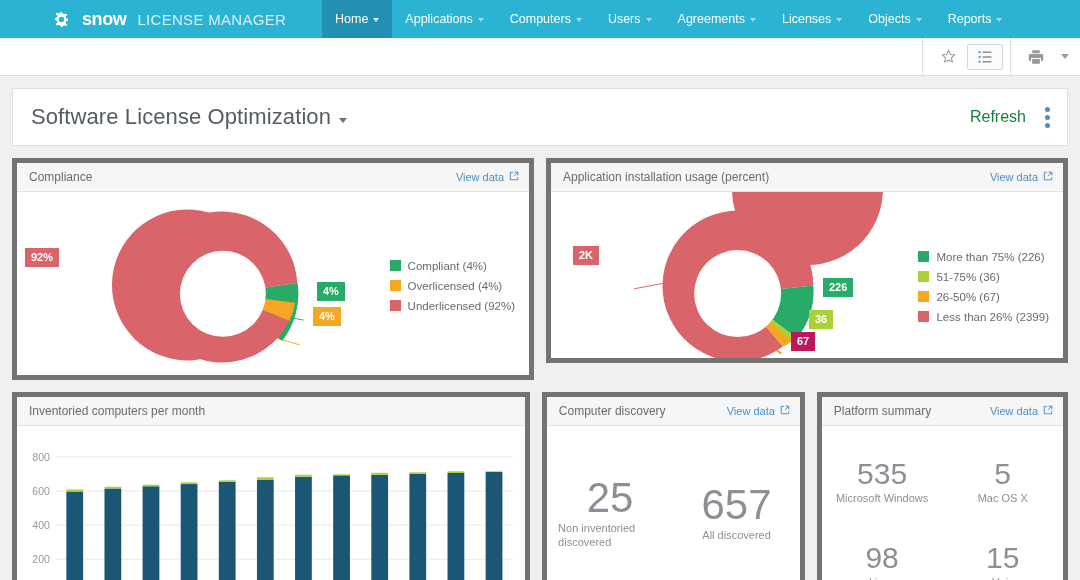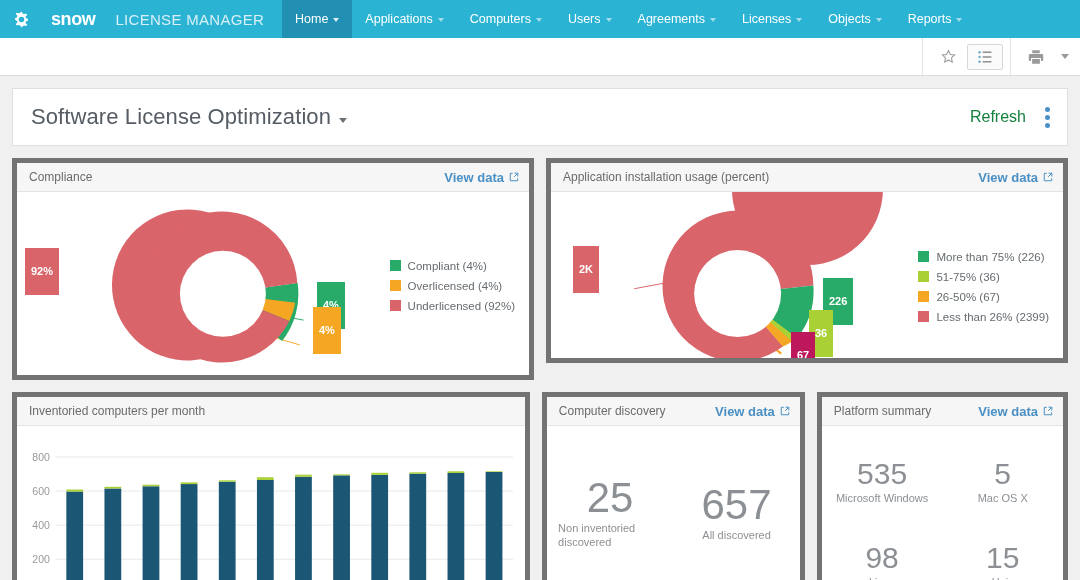--- a/index.html
+++ b/index.html
@@ -15,22 +15,23 @@
   .topnav {
     height: 38px;
     background: #2bb3d4;
     display: flex;
     align-items: stretch;
     position: relative;
   }
   .brand {
     display: flex; align-items: center;
     padding: 0 8px 0 12px;
-    gap: 20px;
+    gap: 11px;
     min-width: 282px;
+    margin-left: 40px;
   }
   .gear-glyph {
     width: 19px; height: 19px;
     position: relative;
     flex: 0 0 auto;
   }
   .gear-glyph svg { display: block; }
   .brand-snow {
     font-size: 18px; font-weight: bold; color: #ffffff;
     letter-spacing: -0.4px;
@@ -140,24 +141,23 @@
     height: 29px;
     background: #f6f6f6;
     border-bottom: 1px solid #e4e4e4;
     display: flex; align-items: center;
     padding: 0 10px 0 12px;
     flex: 0 0 auto;
   }
   .panel-title { font-size: 12px; color: #6b6b6b; }
   .viewdata {
     margin-left: auto;
-    font-size: 13px; color: #4a90c4;
+    font-size: 11px; color: #4a90c4;
     display: flex; align-items: flex-end; gap: 5px;
     cursor: pointer;
-    font-weight: bold;
   }
   .ext-icon { display: block; }
   .panel-body { flex: 1 1 auto; position: relative; }
 
   
   .donut-wrap {
     display: flex; align-items: center; height: 100%;
   }
   .donut-area {
     position: relative;
@@ -169,21 +169,21 @@
     padding-right: 14px;
     display: flex; flex-direction: column; gap: 8px;
   }
   .legend-row { display: flex; align-items: center; gap: 7px; }
   .legend-swatch { width: 11px; height: 11px; flex: 0 0 auto; }
   .legend-label { font-size: 11.5px; color: #666c70; white-space: nowrap; }
 
   .cal-label {
     position: absolute;
     font-size: 11px; font-weight: bold; color: #ffffff;
-    padding: 17px 6px;
+    padding: 3px 6px;
     white-space: nowrap;
     line-height: 1.15;
     cursor: default;
   }
 
   
   .bar-panel-body { padding: 8px 6px 0 6px; }
 
   
   .stats-grid {

